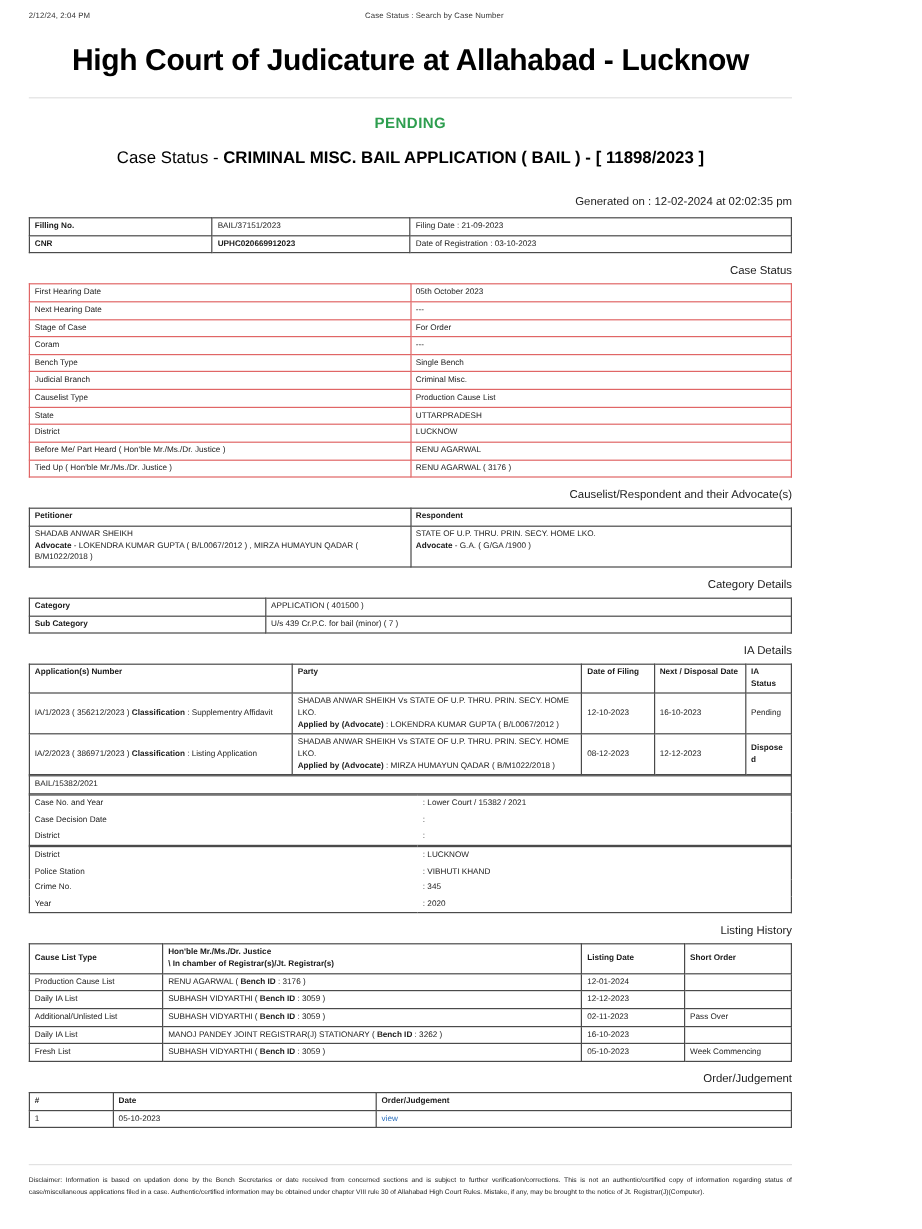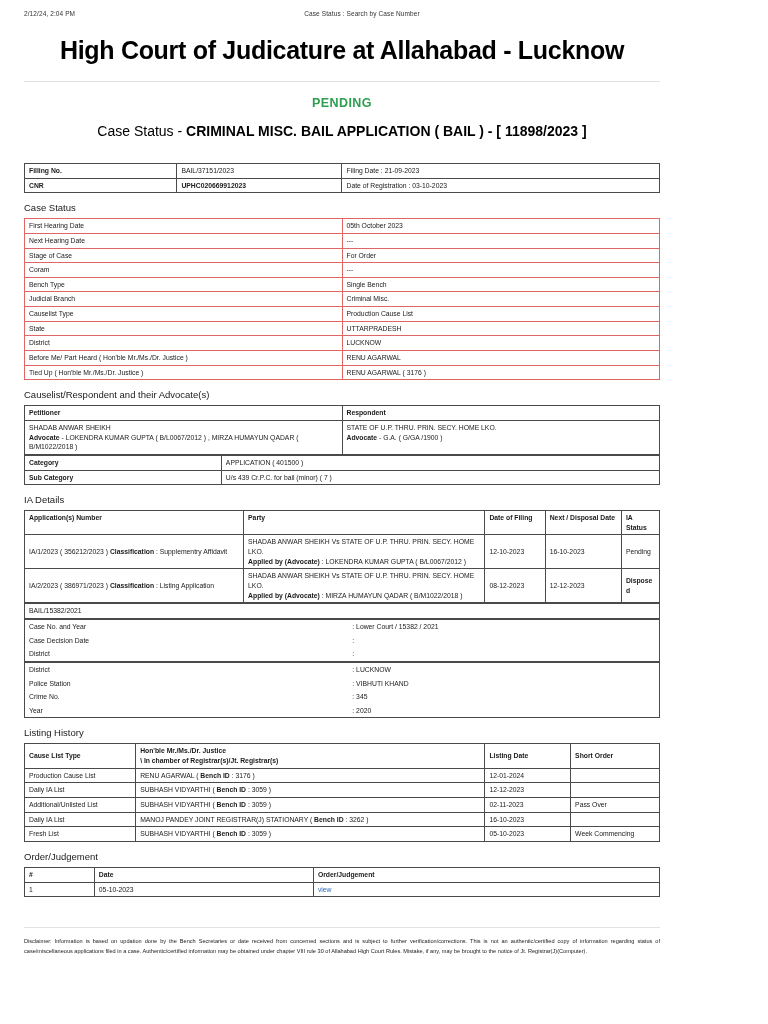--- a/index.html
+++ b/index.html
@@ -97,21 +97,21 @@
   }
   .redbox, .redbox td {
     border: 1px solid #e06666;
   }
   .outerbox {
     border: 1px solid #4a4a4a;
   }
   .outerbox td { border: 0; }
 
   .section-title {
-    text-align: left;
+    text-align: right;
     font-size: 9.5px;
     color: #1a1a1a;
     margin: 9px 0 5px 0;
   }
 
   .strong { font-weight: bold; }
 
   
   .footer-rule {
     border: 0;
@@ -143,20 +143,21 @@
 
   <div class="court-title">High Court of Judicature at Allahabad - Lucknow</div>
   <hr class="rule">
 
   <div class="status-word" style="color: rgb(46, 158, 79);">PENDING</div>
 
   <div class="case-heading">
     <span class="light">Case Status - </span><span class="bold">CRIMINAL MISC. BAIL APPLICATION ( BAIL ) - [ 11898/2023 ]</span>
   </div>
 
+  <div class="generated">Generated on : 12-02-2024 at 02:02:35 pm</div>
 
   <table class="bordered">
     <colgroup>
         <col style="width:24%">
         <col style="width:26%">
         <col style="width:50%">
       </colgroup>
     <tbody>
       <tr>
         <td class="strong">Filling No.</td>
@@ -242,20 +243,21 @@
           <div><span class="strong">Advocate</span><span> - LOKENDRA KUMAR GUPTA ( B/L0067/2012 ) , MIRZA HUMAYUN QADAR ( B/M1022/2018 )</span></div>
         </td>
         <td>
           <div>STATE OF U.P. THRU. PRIN. SECY. HOME LKO.</div>
           <div><span class="strong">Advocate</span><span> - G.A. ( G/GA /1900 )</span></div>
         </td>
       </tr>
     </tbody>
   </table>
 
+  <div class="section-title">Category Details</div>
   <table class="bordered">
     <colgroup>
         <col style="width:31%">
         <col style="width:69%">
       </colgroup>
     <tbody id="category-rows">
         <tr>
           <td class="strong">Category</td>
           <td>APPLICATION ( 401500 )</td>
         </tr>

